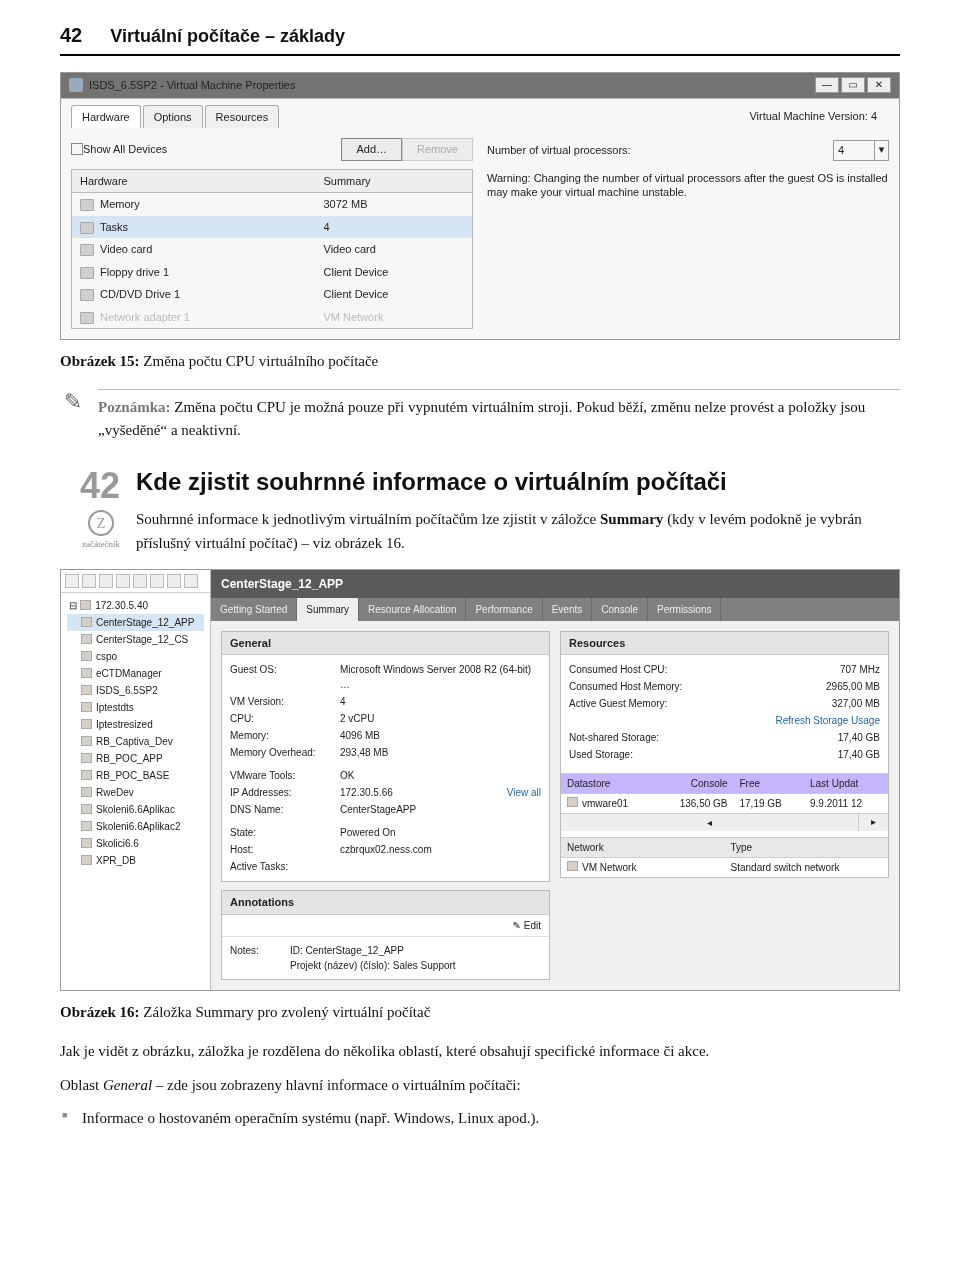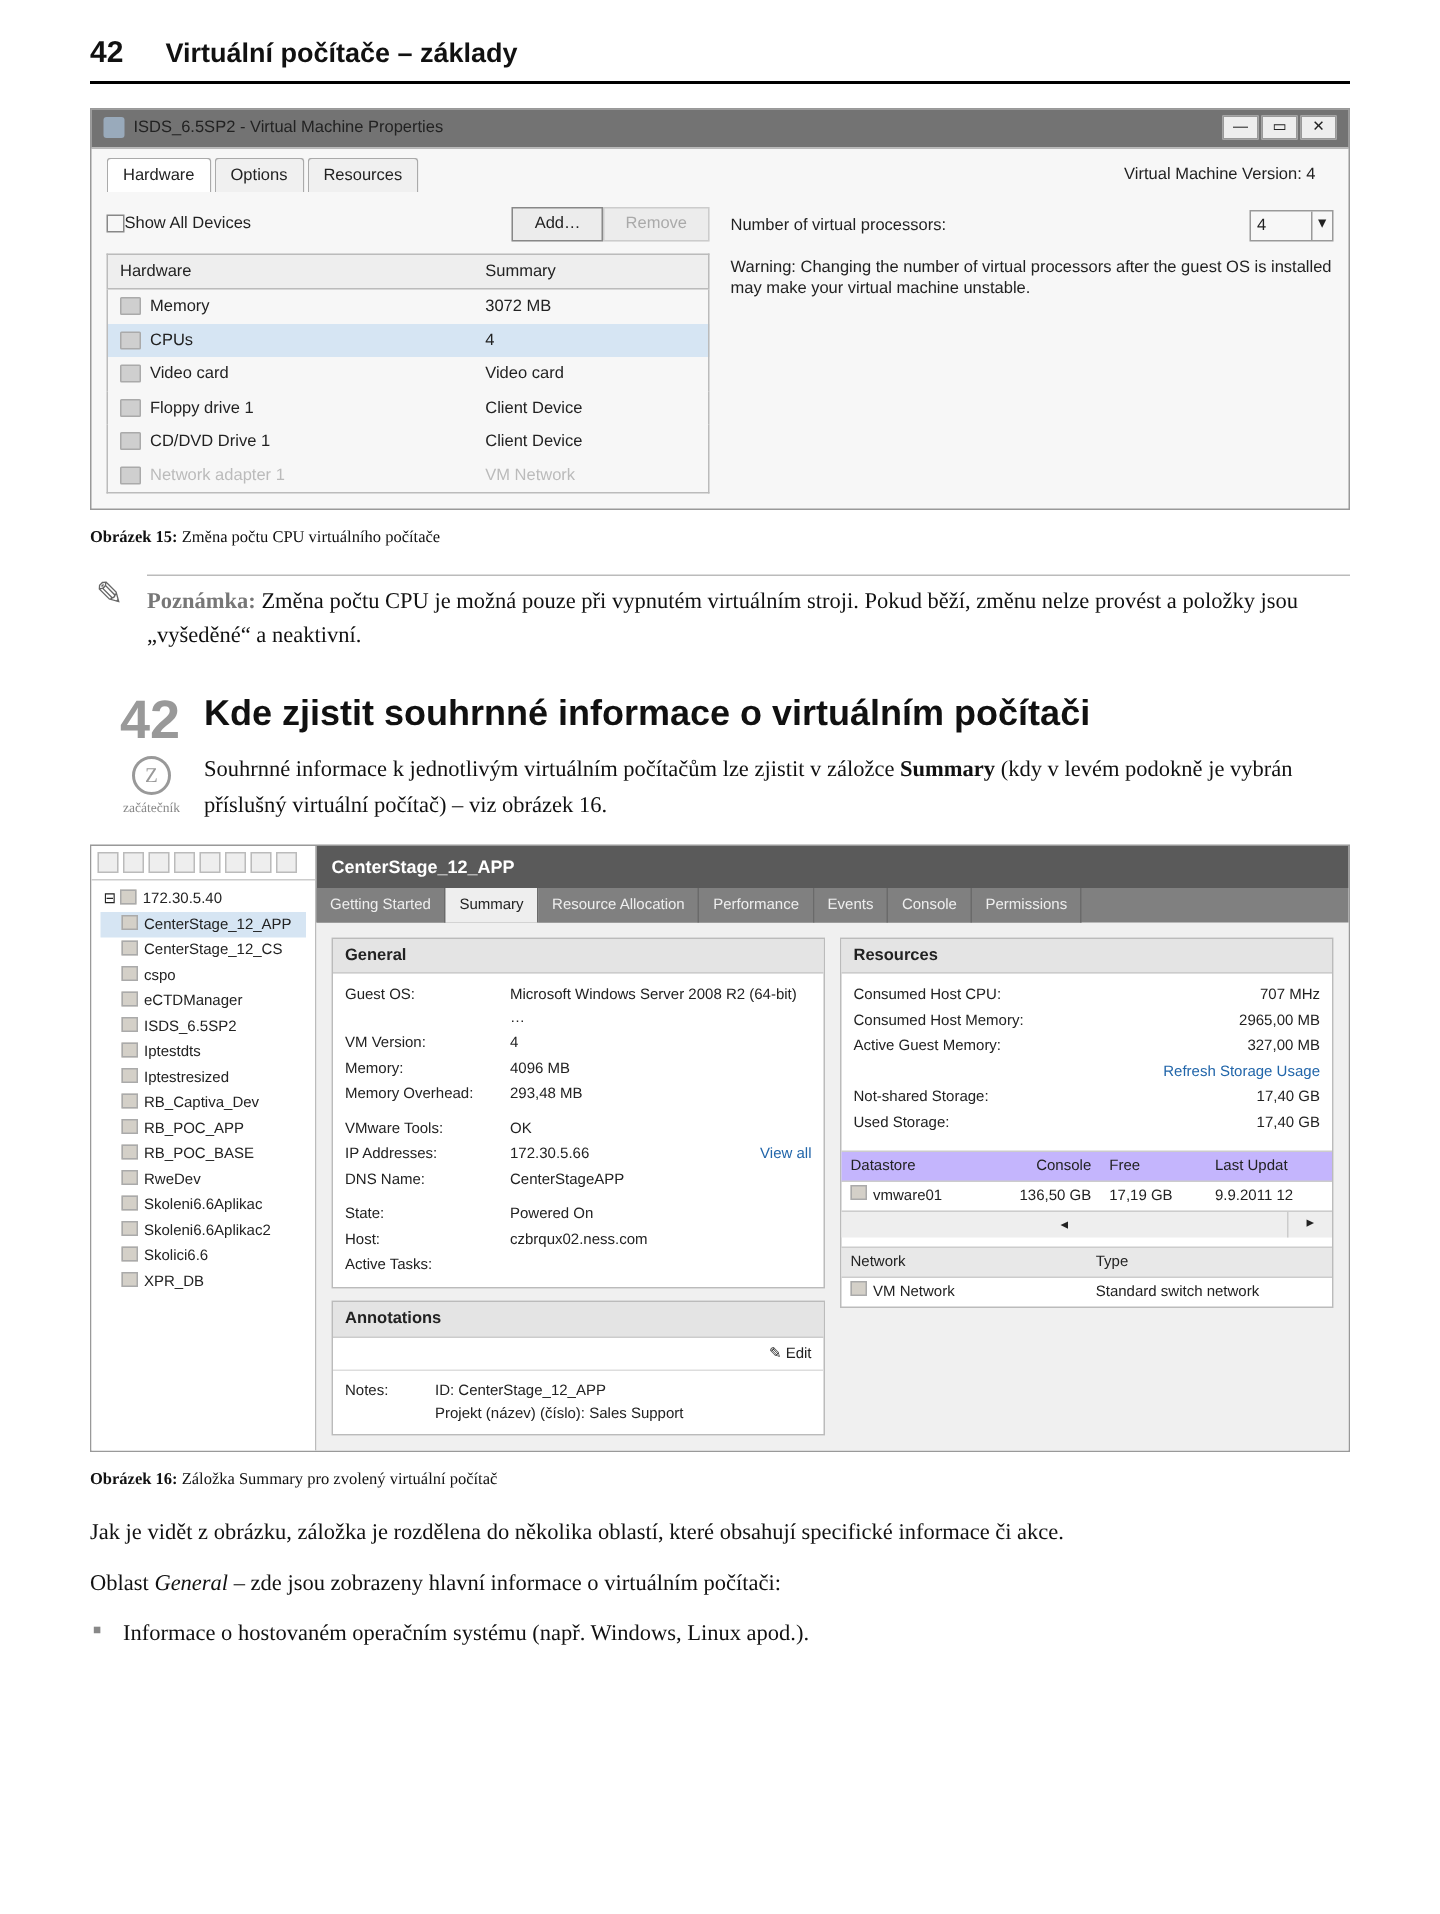--- a/index.html
+++ b/index.html
@@ -31,21 +31,21 @@
   .hw-table td { padding: 3px 8px; font-size: 11px; }
   .hw-table tr.sel td { background: #d6e5f3; }
   .hwi { display: inline-block; width: 14px; height: 12px; background: #cfcfcf; border: 1px solid #aaa; margin-right: 6px; vertical-align: middle; border-radius: 1px; }
   .vmprops-right { flex: 1; padding-top: 2px; }
   .vmprops-right .row1 { display: flex; align-items: center; gap: 8px; margin-bottom: 10px; }
   .vmprops-right .sel { border: 1px solid #999; width: 56px; display: flex; }
   .vmprops-right .sel .v { flex:1; padding: 1px 4px; }
   .vmprops-right .sel .dd { width: 14px; border-left: 1px solid #999; text-align: center; }
   .vmprops-right .warn { font-size: 11px; line-height: 1.35; }
   
-  .caption { margin: 8px 0 16px 0; font-size: 11px; }
+  .caption { margin: 8px 0 16px 0; font-size: 15px; }
   .caption b { font-weight: bold; }
   
   .note-block { display: flex; gap: 12px; margin: 12px 0 26px 0; }
   .note-icon { width: 26px; height: 26px; display: flex; align-items: center; justify-content: center; font-size: 22px; color: #666; }
   .note-text { flex: 1; font-size: 15px; line-height: 1.55; border-top: 1px solid #bbb; padding-top: 6px; }
   .note-text .nt { font-weight: bold; color: #777; }
   
   .tip-row { display: flex; align-items: flex-start; gap: 16px; margin-top: 10px; }
   .tip-num-col { width: 60px; text-align: right; }
   .tip-num { font-size: 36px; font-weight: bold; color: #999; font-family: Arial, sans-serif; line-height: 1; }
@@ -147,21 +147,21 @@
         <tbody>
             <tr>
           <th>Hardware</th>
           <th>Summary</th>
         </tr>
         <tr>
               <td><span class="hwi"></span><span>Memory</span></td>
               <td>3072 MB</td>
             </tr>
         <tr class="sel">
-              <td><span class="hwi"></span><span>CPUs</span></td>
+              <td><span class="hwi"></span><span>Tasks</span></td>
               <td>4</td>
             </tr>
         <tr>
               <td><span class="hwi"></span><span>Video card</span></td>
               <td>Video card</td>
             </tr>
         <tr>
               <td><span class="hwi"></span><span>Floppy drive 1</span></td>
               <td>Client Device</td>
             </tr>
@@ -267,20 +267,24 @@
             <div class="panel-body" id="general-kv">
                 <div class="kv">
                   <span class="k">Guest OS:</span>
                   <span class="v">Microsoft Windows Server 2008 R2 (64-bit) …</span>
                 </div>
                 <div class="kv">
                   <span class="k">VM Version:</span>
                   <span class="v">4</span>
                 </div>
                 <div class="kv">
+                  <span class="k">CPU:</span>
+                  <span class="v">2 vCPU</span>
+                </div>
+                <div class="kv">
                   <span class="k">Memory:</span>
                   <span class="v">4096 MB</span>
                 </div>
                 <div class="kv">
                   <span class="k">Memory Overhead:</span>
                   <span class="v">293,48 MB</span>
                 </div>
                 <div style="height: 6px;"></div>
                 <div class="kv">
                   <span class="k">VMware Tools:</span>

